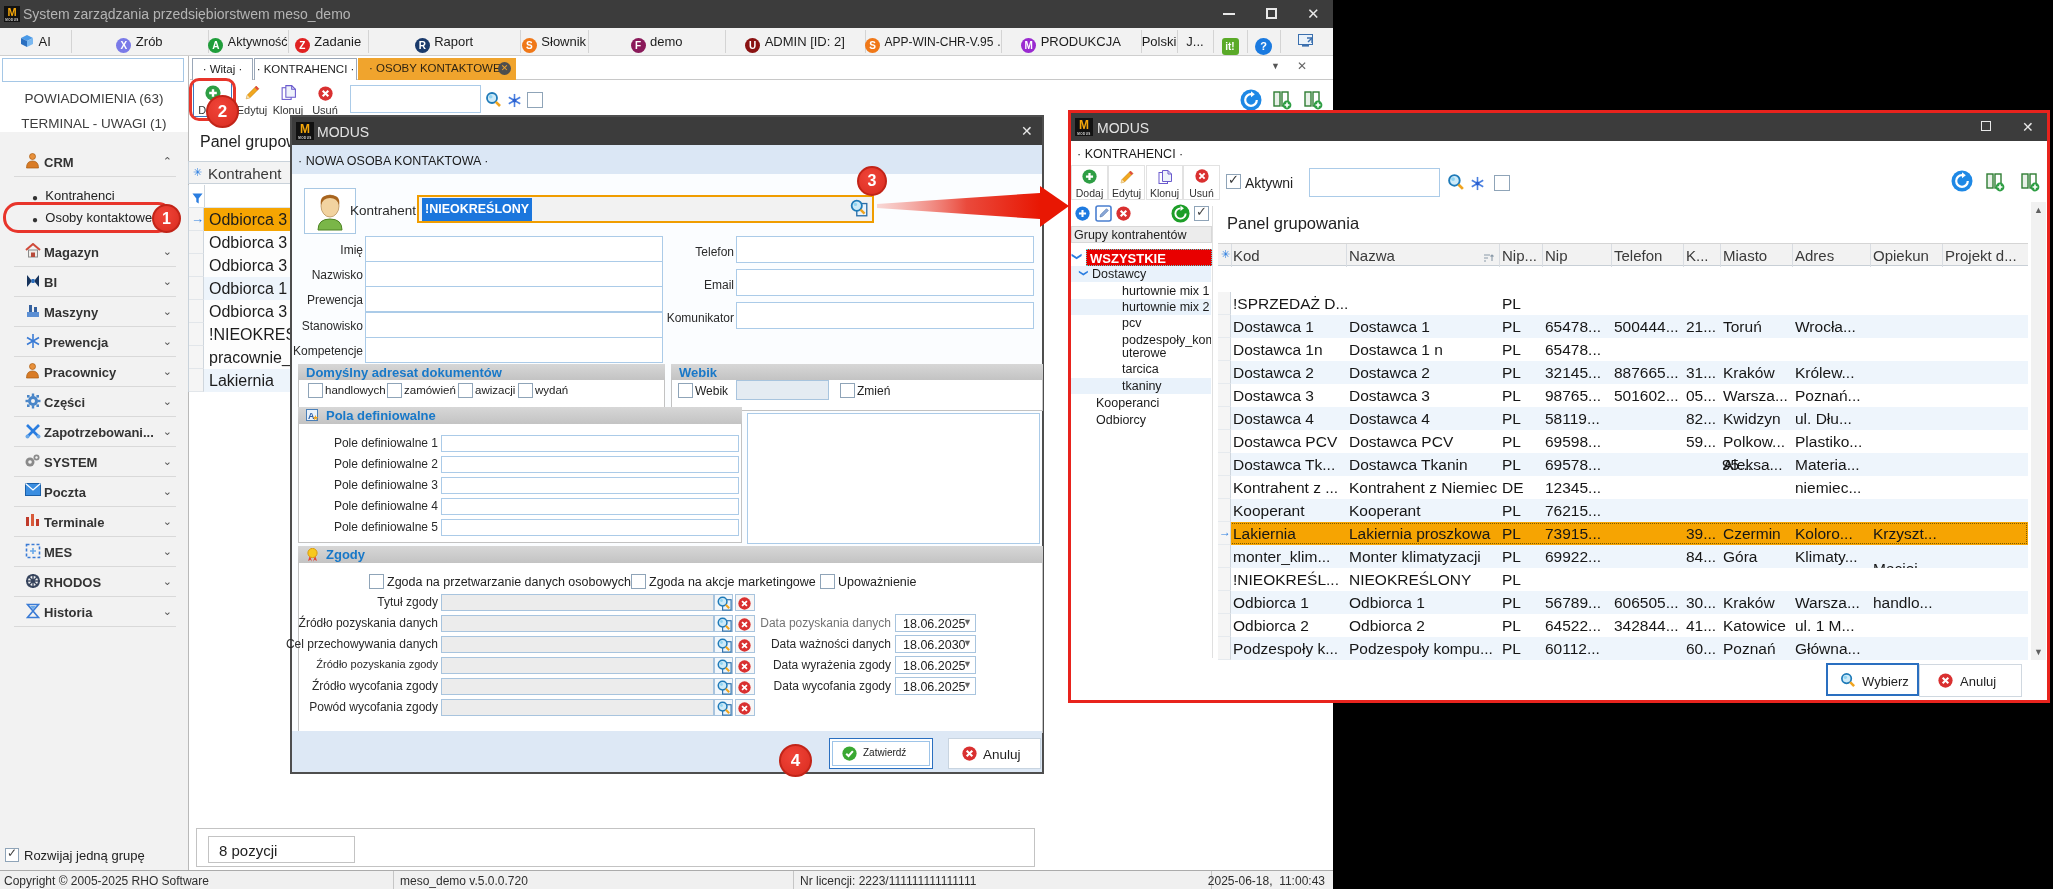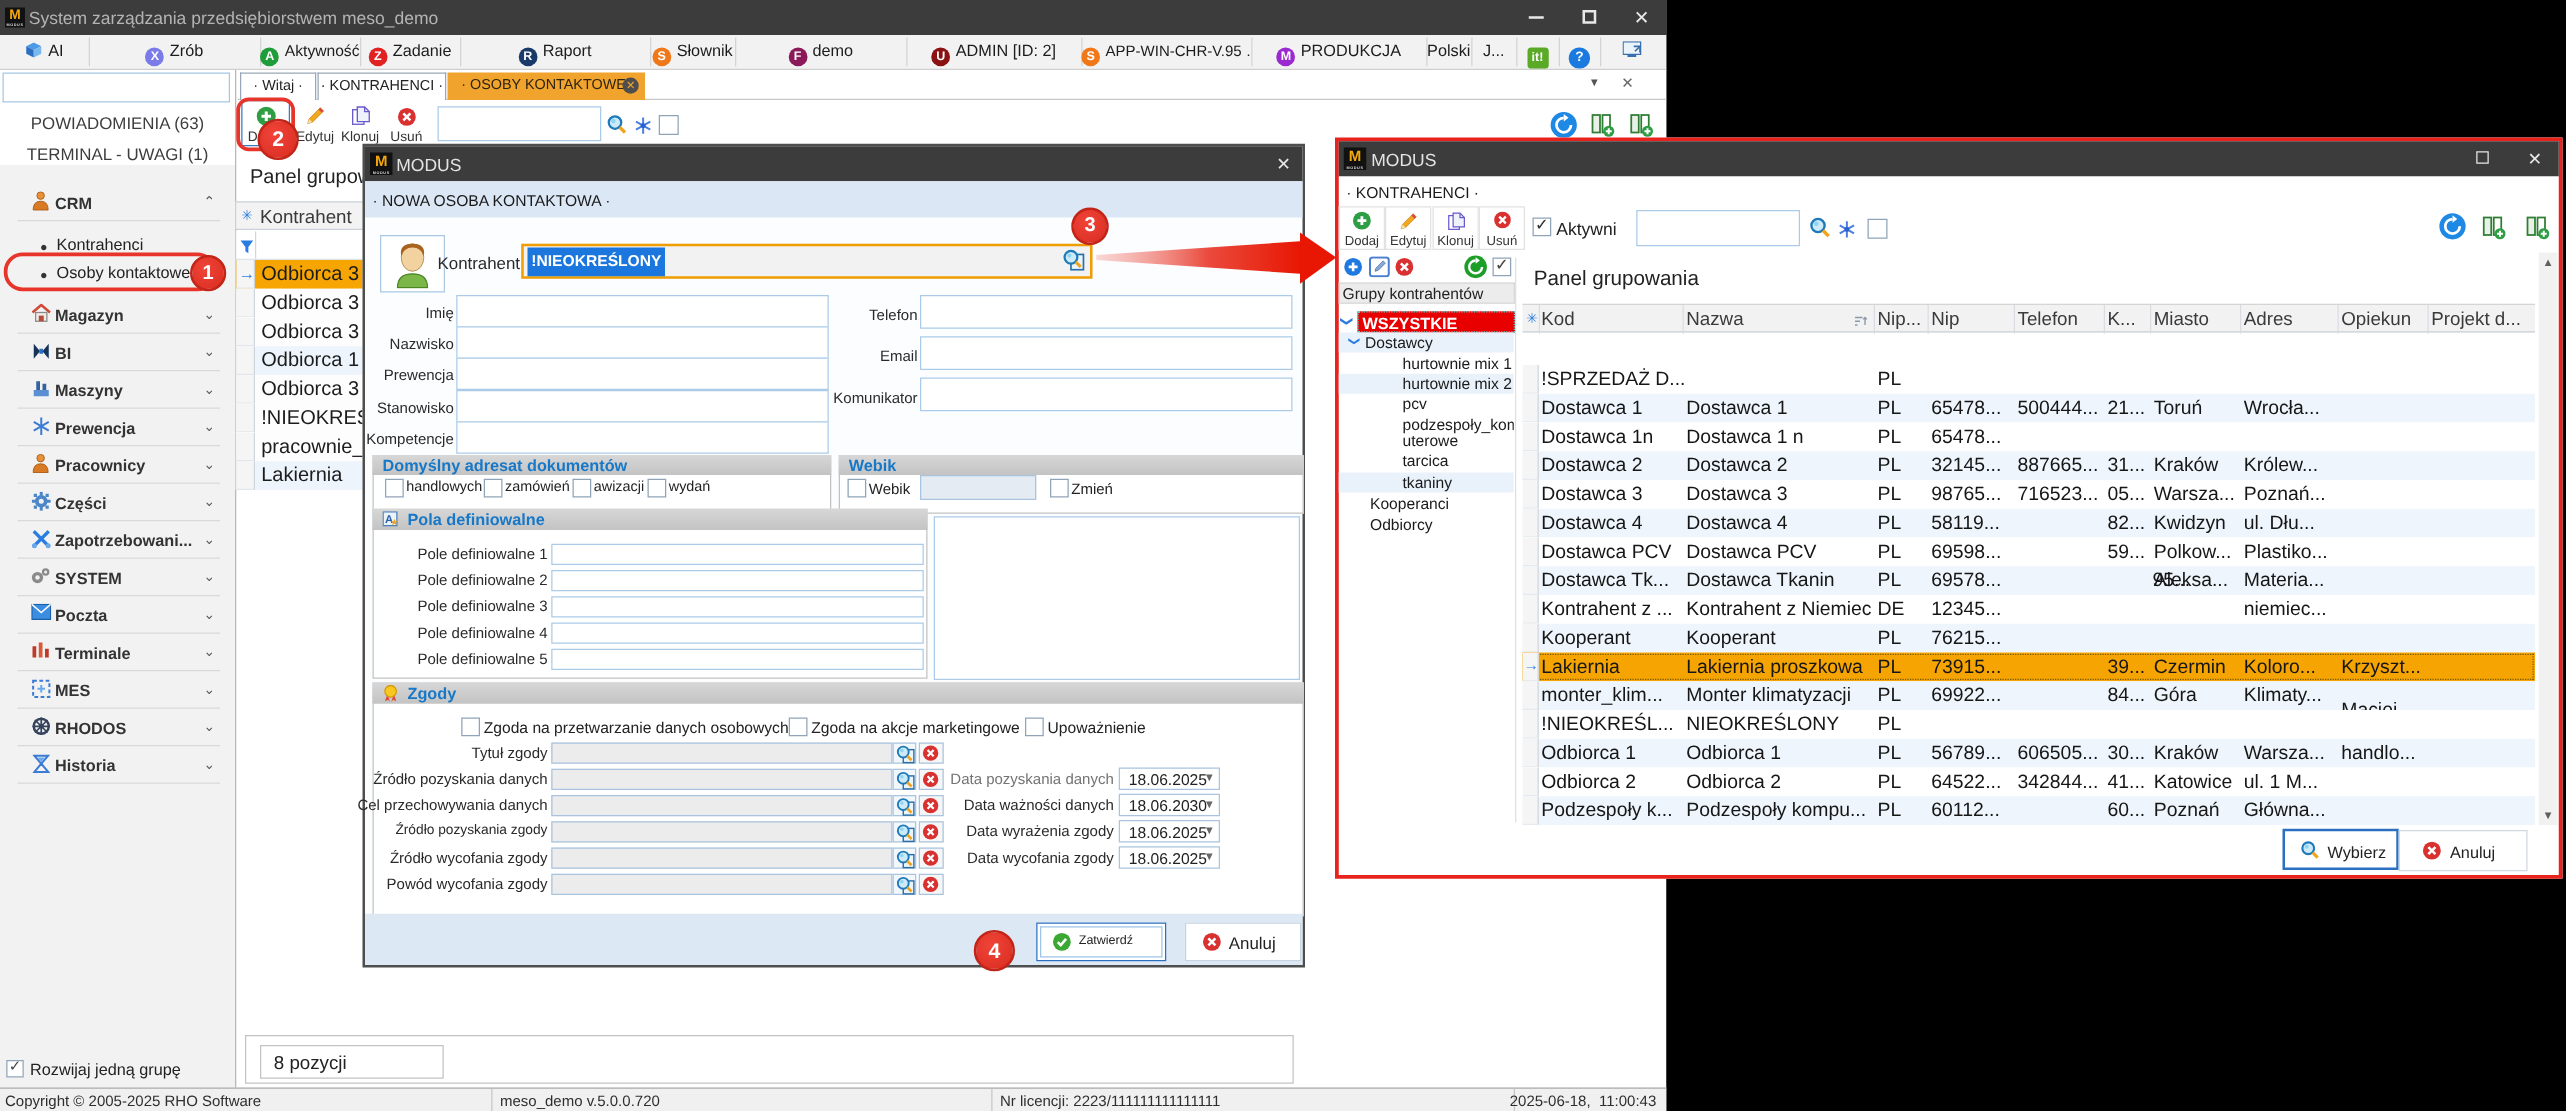--- a/index.html
+++ b/index.html
@@ -784,21 +784,21 @@
         <i style="left:468px;">31...</i>
         <i style="left:505px;">Kraków</i>
         <i style="left:577px;">Królew...</i>
       </div>
       <div class="w2row" style="top:271px;background:#fff;">
         <span class="rh2"></span>
         <i style="left:15px;">Dostawca 3</i>
         <i style="left:131px;">Dostawca 3</i>
         <i style="left:284px;">PL</i>
         <i style="left:327px;">98765...</i>
-        <i style="left:396px;">716523...</i>
+        <i style="left:396px;">501602...</i>
         <i style="left:468px;">05...</i>
         <i style="left:505px;">Warsza...</i>
         <i style="left:577px;">Poznań...</i>
       </div>
       <div class="w2row" style="top:294px;background:#eef5fc;">
         <span class="rh2"></span>
         <i style="left:15px;">Dostawca 4</i>
         <i style="left:131px;">Dostawca 4</i>
         <i style="left:284px;">PL</i>
         <i style="left:327px;">58119...</i>

